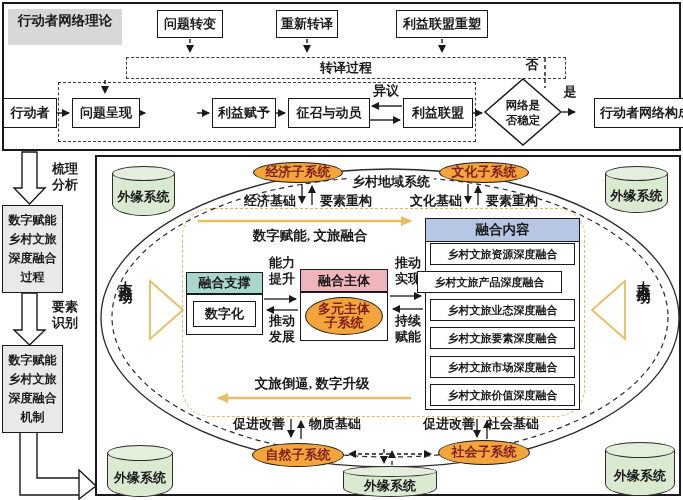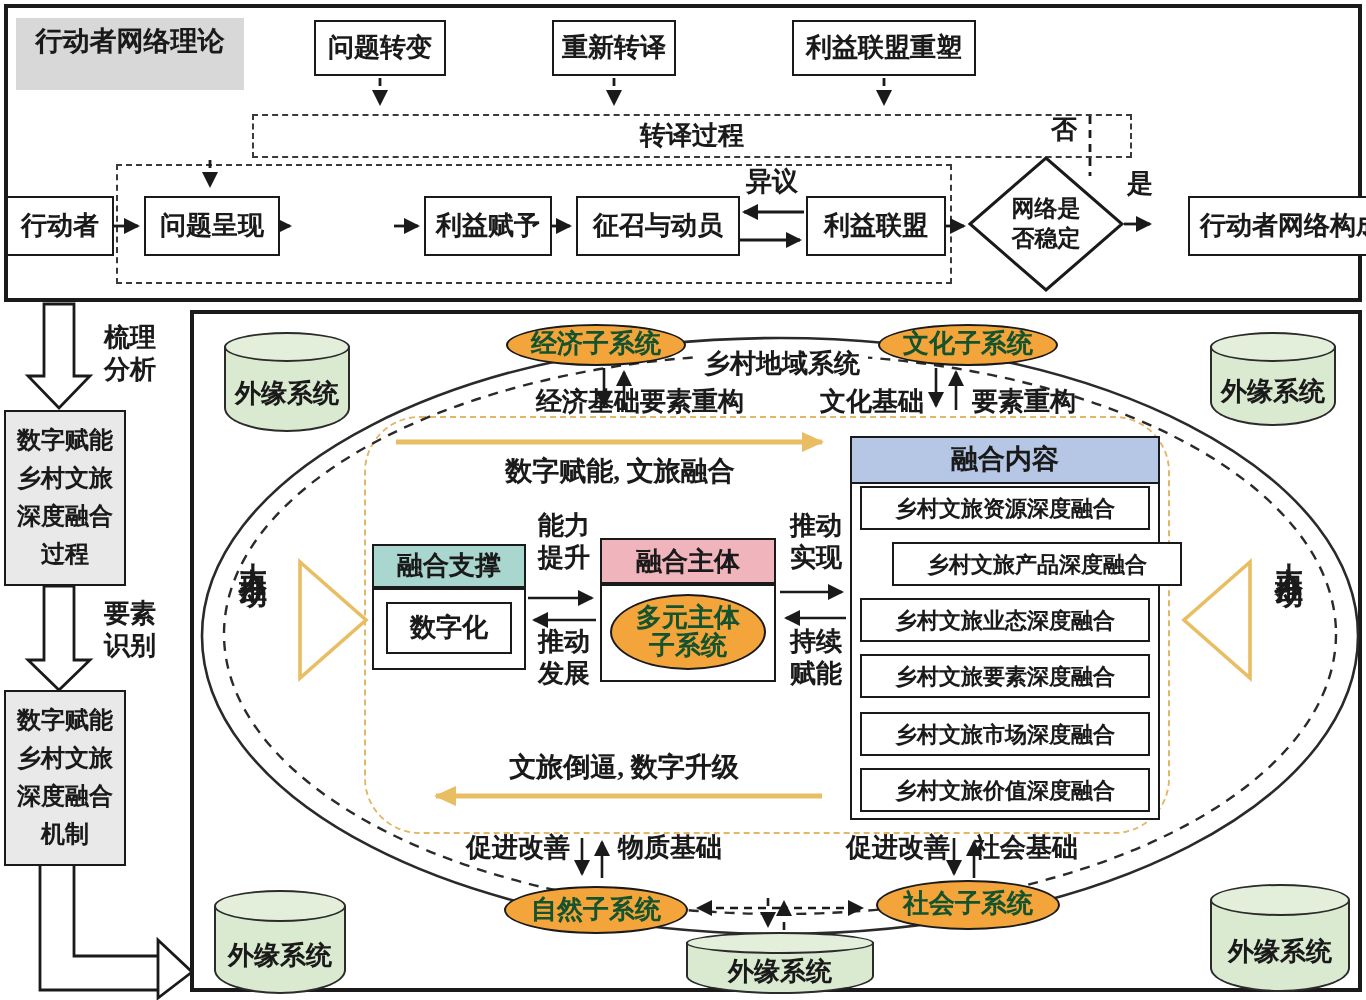--- a/index.html
+++ b/index.html
@@ -7,21 +7,21 @@
          font-family:"Liberation Serif","DejaVu Serif",serif;font-weight:bold;color:#1a1a1a;}
   #stage *{box-sizing:border-box;}
   .abs{position:absolute;}
   .frame{position:absolute;border:2px solid #1a1a1a;background:transparent;}
   .box{position:absolute;border:1.5px solid #1a1a1a;background:#fff;display:flex;
        align-items:center;justify-content:center;text-align:center;font-size:13px;line-height:1.15;}
   .lbl{position:absolute;text-align:center;font-size:13px;line-height:1.15;}
   .dashedrect{position:absolute;border:1.5px dashed #3a3a3a;}
   .grayfill{background:#e9e9e9;}
   .ellipse{position:absolute;border:1.6px solid #1a1a1a;border-radius:50%;background:#f3a53c;
-           color:#14532d;display:flex;align-items:center;justify-content:center;text-align:center;
+           color:#7f1d1d;display:flex;align-items:center;justify-content:center;text-align:center;
            font-size:13px;line-height:1.1;}
   .vtext{writing-mode:vertical-rl;letter-spacing:3px;font-size:14px;}
   
   .cyl{position:absolute;}
   .cyl .top{position:absolute;left:0;right:0;border:1.6px solid #2b2b2b;border-radius:50%;background:#e4efdb;z-index:2;}
   .cyl .body{position:absolute;left:0;right:0;bottom:0;border:1.6px solid #2b2b2b;border-top:none;background:#daead0;}
   .cyl .cap{position:absolute;left:0;right:0;z-index:3;display:flex;align-items:center;justify-content:center;font-size:13px;}
   .cyl.orange .top{background:#f6b34e;}
   .cyl.orange .body{background:#f3a53c;}
   .cyl.orange .cap{color:#8b1f0f;font-size:12.5px;}
@@ -166,21 +166,21 @@
   </div>
 
 
   <div class="ellipse z3" style="left:253px;top:162px;width:90px;height:21px;">经济子系统</div>
   <div class="ellipse z3" style="left:439px;top:162px;width:90px;height:21px;">文化子系统</div>
   <div class="ellipse z3" style="left:252px;top:443px;width:92px;height:24px;">自然子系统</div>
   <div class="ellipse z3" style="left:438px;top:440px;width:92px;height:25px;">社会子系统</div>
 
   <div class="lbl z3" style="left:348px;top:175px;width:86px;background:#fff;">乡村地域系统</div>
 
-  <div class="lbl z3" style="left:242px;top:194px;width:56px;margin-left:24px;">经济基础</div>
+  <div class="lbl z3" style="left:242px;top:194px;width:56px;">经济基础</div>
   <div class="lbl z3" style="left:318px;top:194px;width:56px;">要素重构</div>
   <div class="lbl z3" style="left:408px;top:194px;width:56px;">文化基础</div>
   <div class="lbl z3" style="left:484px;top:194px;width:56px;">要素重构</div>
   <div class="lbl z3" style="left:231px;top:417px;width:56px;">促进改善</div>
   <div class="lbl z3" style="left:307px;top:417px;width:56px;">物质基础</div>
   <div class="lbl z3" style="left:421px;top:417px;width:56px;">促进改善</div>
   <div class="lbl z3" style="left:485px;top:417px;width:56px;">社会基础</div>
 
   <div class="vtext z3 abs" style="left:116px;top:270px;height:84px;">大力推动</div>
   <div class="vtext z3 abs" style="left:634px;top:270px;height:84px;">大力推动</div>
@@ -197,19 +197,19 @@
   <div class="ellipse z3" style="left:305px;top:297px;width:78px;height:38px;padding:0 10px;">多元主体子系统</div>
 
   <div class="lbl z3" style="left:267px;top:255px;width:30px;height:34px;line-height:16px;">能力提升</div>
   <div class="lbl z3" style="left:267px;top:313px;width:30px;height:34px;line-height:16px;">推动发展</div>
   <div class="lbl z3" style="left:393px;top:255px;width:30px;height:34px;line-height:16px;">推动实现</div>
   <div class="lbl z3" style="left:393px;top:313px;width:30px;height:34px;line-height:16px;">持续赋能</div>
 
   <div class="box z3" style="left:425px;top:218px;width:155px;height:192px;align-items:flex-start;"></div>
   <div class="hdr z3" style="left:425px;top:218px;width:155px;height:24px;background:#b6c7e6;font-size:13.5px;">融合内容</div>
   <div class="item z3" style="left:430px;top:243px;width:145px;height:22px;">乡村文旅资源深度融合</div>
-  <div class="item z3" style="left:446px;top:271px;width:145px;height:22px;">乡村文旅产品深度融合</div>
+  <div class="item z3" style="left:417px;top:271px;width:145px;height:22px;">乡村文旅产品深度融合</div>
   <div class="item z3" style="left:430px;top:299px;width:145px;height:22px;">乡村文旅业态深度融合</div>
   <div class="item z3" style="left:430px;top:327px;width:145px;height:22px;">乡村文旅要素深度融合</div>
   <div class="item z3" style="left:430px;top:384px;width:145px;height:22px;">乡村文旅价值深度融合</div>
   <div class="item z3" style="left:430px;top:356px;width:145px;height:22px;">乡村文旅市场深度融合</div>
 
 </div>
 
 </body></html>

